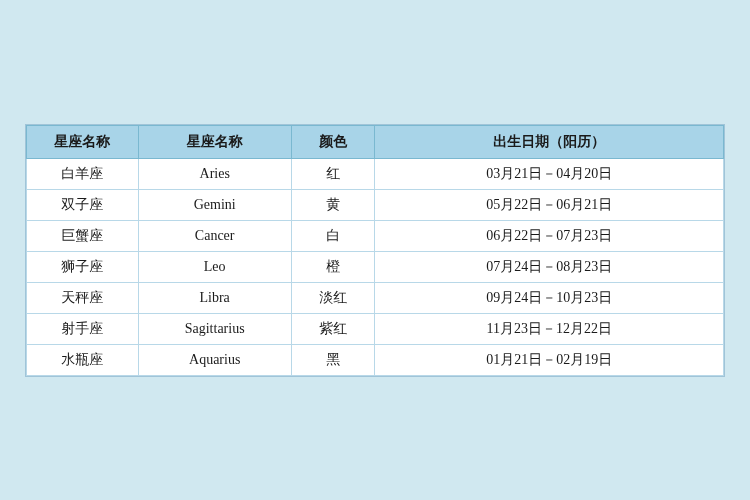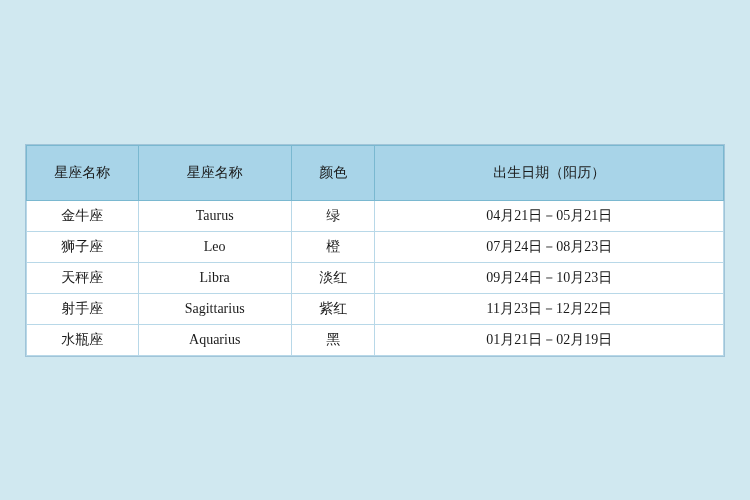--- a/index.html
+++ b/index.html
@@ -24,23 +24,23 @@
     }
     table {
       width: 100%;
       border-collapse: collapse;
     }
     thead tr {
       background-color: #a8d4e8;
     }
     thead th {
       border: 1px solid #7ab8d0;
-      padding: 18px 10px;
+      padding: 7px 10px;
       text-align: center;
-      font-weight: normal;
+      font-weight: bold;
       color: #1a1a1a;
       font-size: 14px;
     }
     tbody tr {
       background-color: #ffffff;
     }
     tbody td {
       border: 1px solid #b8d8e8;
       padding: 6px 10px;
       text-align: center;
@@ -59,25 +59,37 @@
   <table>
     <thead>
       <tr>
         <th class="col-chinese">星座名称</th>
         <th class="col-english">星座名称</th>
         <th class="col-color">颜色</th>
         <th class="col-date">出生日期（阳历）</th>
       </tr>
     </thead>
     <tbody id="table-body">
+    <tr>
+          <td>白羊座</td>
+          <td>Aries</td>
+          <td>红</td>
+          <td>03月21日－04月20日</td>
+        </tr>
         <tr>
-          <td>金牛座</td>
-          <td>Taurus</td>
-          <td>绿</td>
-          <td>04月21日－05月21日</td>
+          <td>双子座</td>
+          <td>Gemini</td>
+          <td>黄</td>
+          <td>05月22日－06月21日</td>
+        </tr>
+        <tr>
+          <td>巨蟹座</td>
+          <td>Cancer</td>
+          <td>白</td>
+          <td>06月22日－07月23日</td>
         </tr>
         <tr>
           <td>狮子座</td>
           <td>Leo</td>
           <td>橙</td>
           <td>07月24日－08月23日</td>
         </tr>
         <tr>
           <td>天秤座</td>
           <td>Libra</td>

